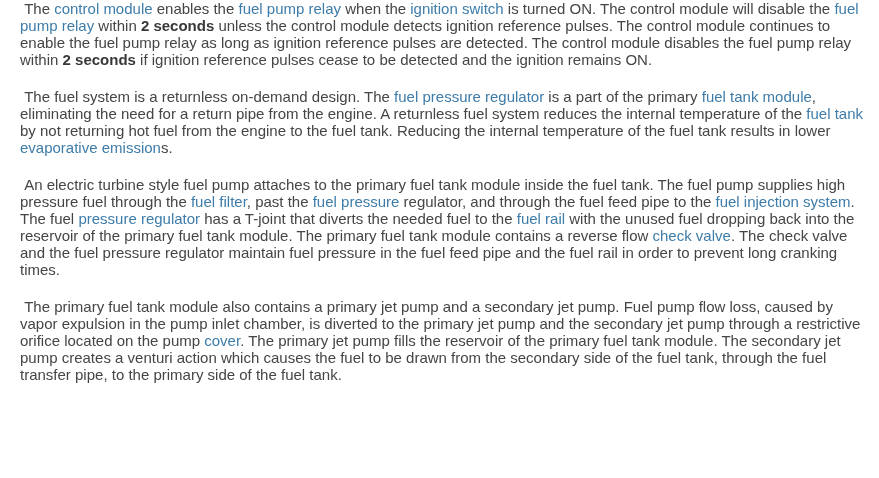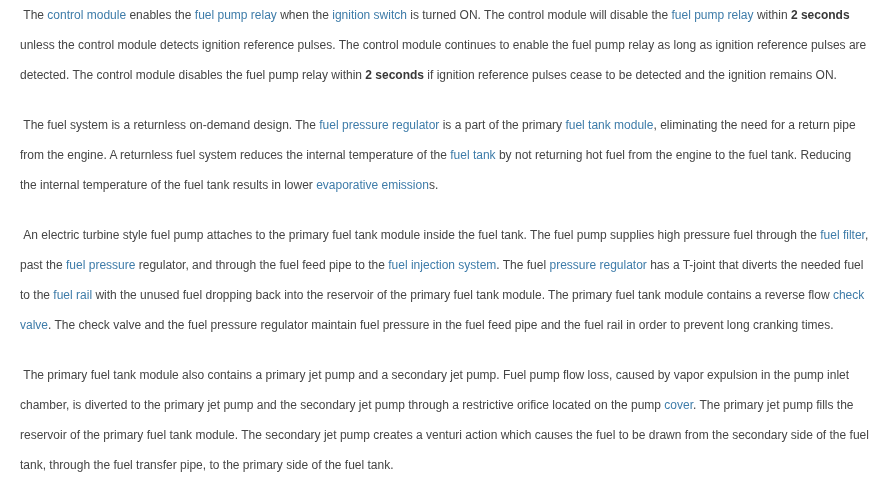--- a/index.html
+++ b/index.html
@@ -35,22 +35,22 @@
     cursor:pointer;
   }
   .section-heading{
     font-size:15px;
     font-weight:bold;
     color:var(--heading-color);
     margin:0 0 7px 0;
     letter-spacing:0.2px;
   }
   .para{
-    font-size:12px;
-    line-height:30px;
+    font-size:15px;
+    line-height:17px;
     margin:0 0 20px 0;
     white-space:pre-wrap;
     color:var(--body-color);
   }
   .doc-link{
     color:var(--link-color);
     text-decoration:none;
     cursor:pointer;
   }
   .doc-bold{

